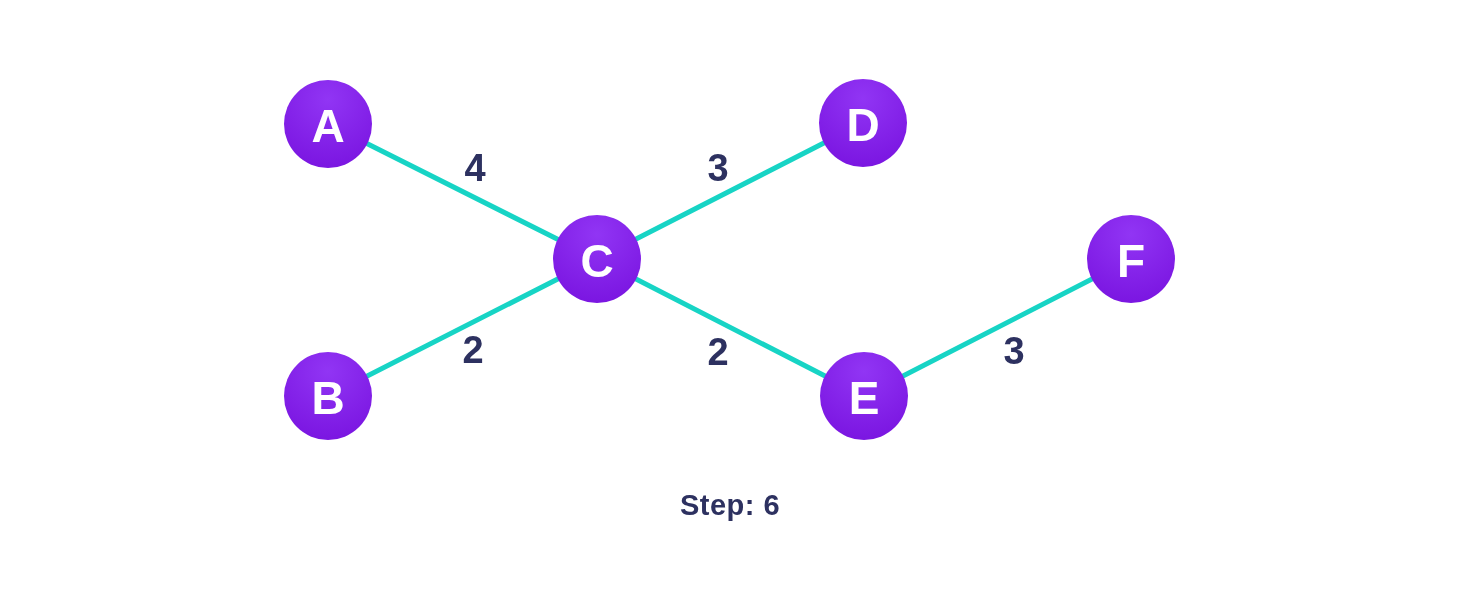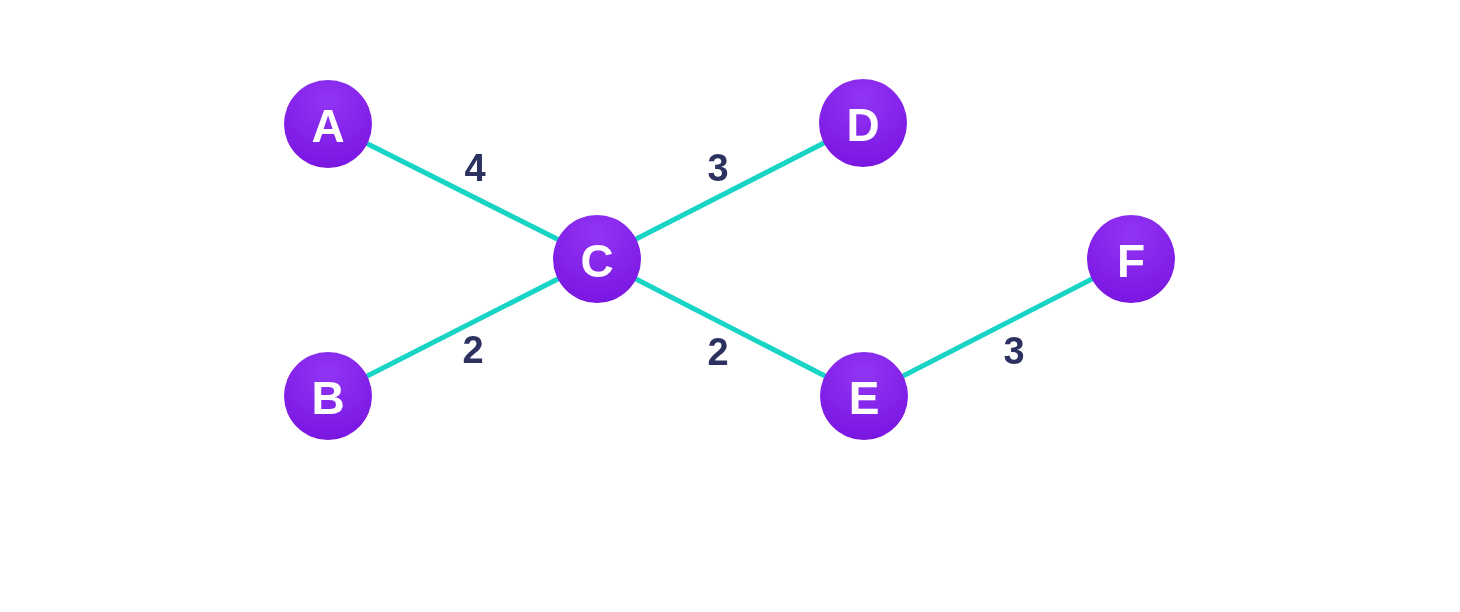--- a/index.html
+++ b/index.html
@@ -95,13 +95,14 @@
       </g>
       <g>
         <circle cx="864" cy="396" r="44" fill="url(#nodeGrad)"></circle>
         <text x="864" y="398" fill="#ffffff" class="node-letter" dominant-baseline="central">E</text>
       </g>
       <g>
         <circle cx="1131" cy="259" r="44" fill="url(#nodeGrad)"></circle>
         <text x="1131" y="261" fill="#ffffff" class="node-letter" dominant-baseline="central">F</text>
       </g>
     </svg>
+  <div class="step">Step: 6</div>
 </div>
 
 </body></html>

